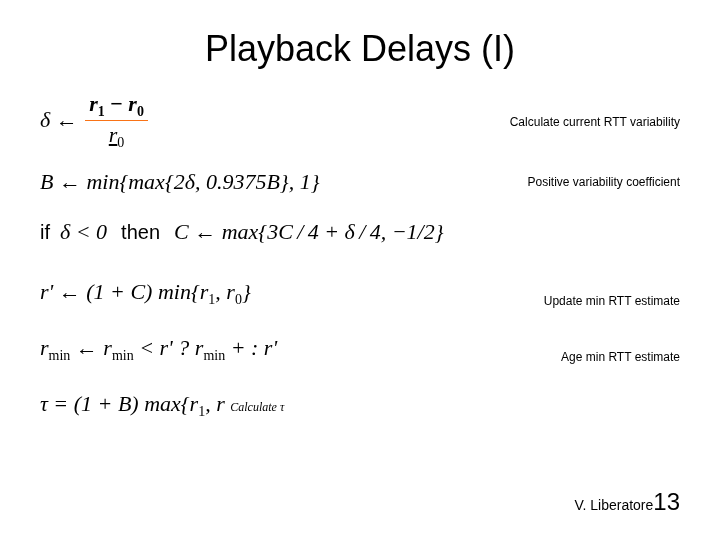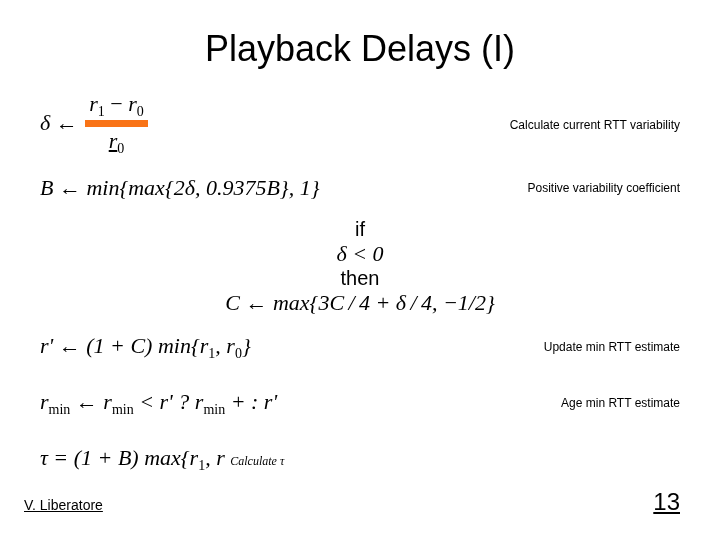--- a/index.html
+++ b/index.html
@@ -46,23 +46,24 @@
     font-style: normal;
   }
   .frac {
     display: inline-block;
     text-align: center;
     vertical-align: middle;
     margin: 0 2px;
   }
   .frac .num {
     display: block;
-    border-bottom: 7px solid #f97316;
+    border-bottom: 1px solid #f97316;
     padding: 0 4px;
     line-height: 1.1;
+    font-weight: bold;
   }
   .frac .den {
     display: block;
     padding: 0 4px;
     line-height: 1.3;
     text-decoration: underline;
   }
   .annot {
     font-size: 12px;
     margin-left: auto;
@@ -73,32 +74,31 @@
     white-space: normal;
     max-width: 200px;
     line-height: 1.2;
   }
   .kw {
     font-family: Arial, Helvetica, sans-serif;
     font-style: normal;
     font-size: 20px;
   }
   .row2 .annot { padding-right: 0; }
-  .row3 { min-height: 40px; flex-direction: column; }
-  .row4, .row5, .row6 { min-height: 50px; }
+  .row3 { min-height: 40px; }
+  .row4, .row5, .row6 { min-height: 50px; align-items: flex-end; }
   .footer {
     position: absolute;
     left: 24px;
     right: 40px;
     bottom: 24px;
     display: flex;
-    justify-content: space-between;
+    justify-content: flex-end;
     align-items: baseline;
     font-size: 14px;
-    text-decoration: underline;
   }
   .footer .center {
     position: absolute;
     left: 0; right: 0;
     text-align: center;
   }
   .footer .slide-no {
     font-size: 24px;
   }
 </style>

